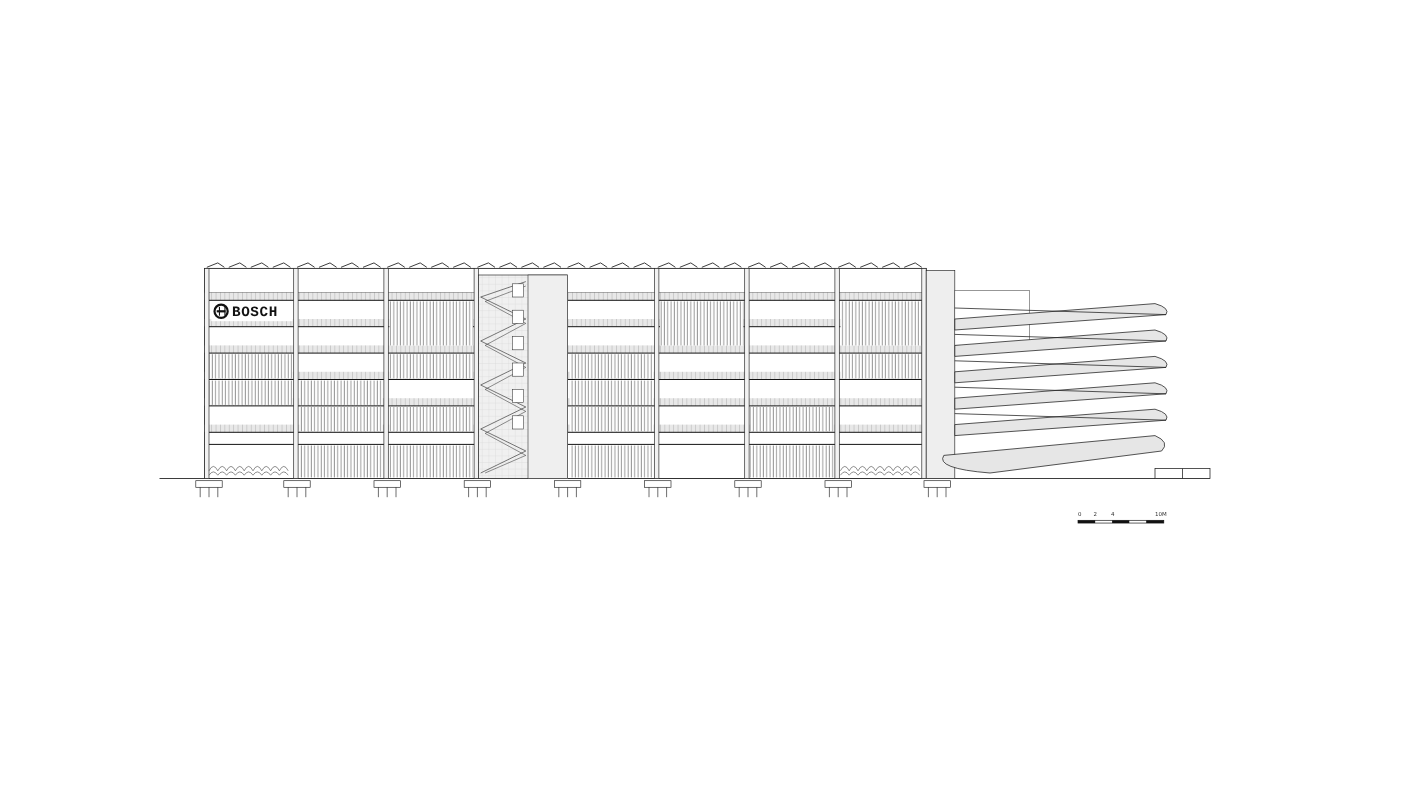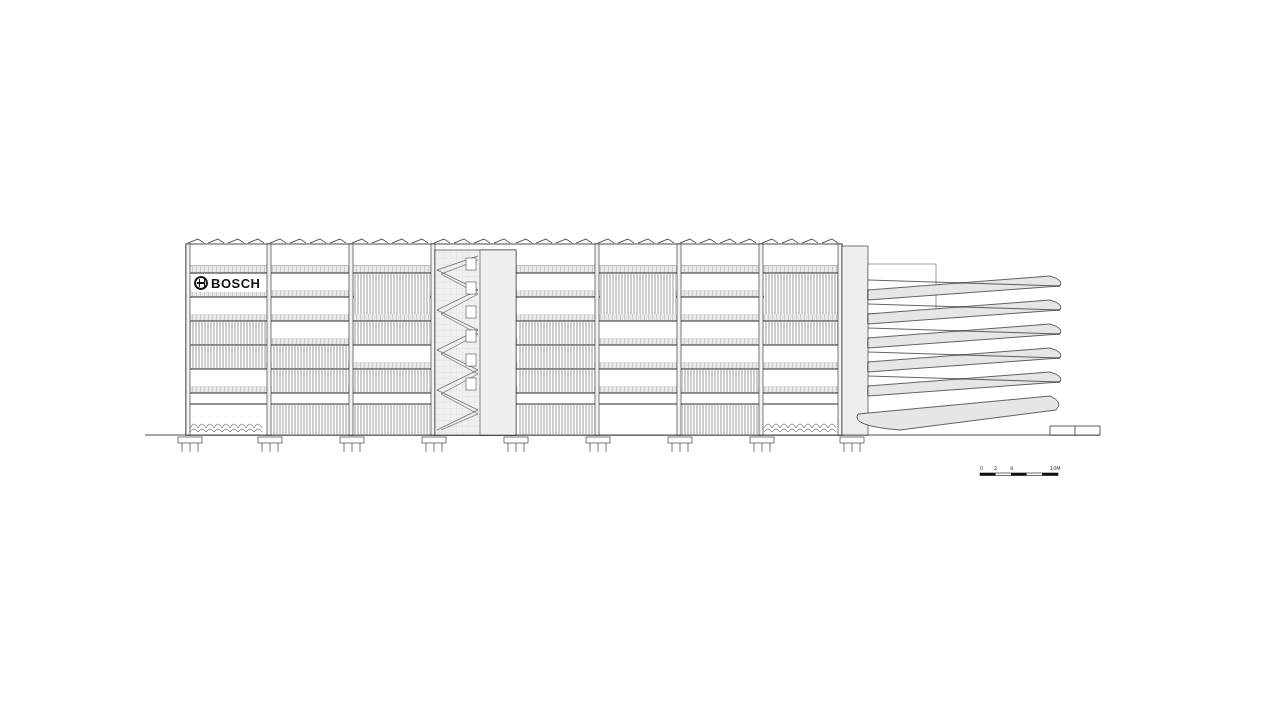--- a/index.html
+++ b/index.html
@@ -5,21 +5,21 @@
     html, body { margin: 0; padding: 0; background: #ffffff; }
     body { width: 1280px; height: 720px; position: relative; overflow: hidden; font-family: "Liberation Sans", sans-serif; }
     #drawing { position: absolute; left: 0; top: 0; width: 1280px; height: 720px; }
     .scale-label { position: absolute; font-size: 5px; color: #333; font-family: "DejaVu Sans", sans-serif; }
     .brand { position: absolute; left: 192px; top: 274px; width: 74px; height: 18px; background: #fff;
              display: flex; align-items: center; gap: 3px; }
     .brand-logo { width: 14px; height: 14px; border: 2px solid #111; border-radius: 50%; box-sizing: border-box;
                   position: relative; margin-left: 2px; }
     .brand-logo::before { content: ""; position: absolute; left: 3px; top: 1px; width: 4px; height: 8px; border-left: 1.5px solid #111; border-right: 1.5px solid #111; }
     .brand-logo::after { content: ""; position: absolute; left: 1px; top: 4px; width: 8px; height: 1.5px; background: #111; }
-    .brand-text { font-weight: 900; font-size: 13px; letter-spacing: 0.5px; color: #111; font-family: Liberation Sans, sans-serif; }
+    .brand-text { font-weight: 900; font-size: 13px; letter-spacing: 0.5px; color: #111; font-family: Liberation Mono, monospace; }
   </style>
 </head>
 <body>
 
 <svg id="drawing" viewBox="0 0 1280 720" xmlns="http://www.w3.org/2000/svg">
   <defs>
     <pattern id="railing" width="4" height="10" patternUnits="userSpaceOnUse">
       <rect width="4" height="10" fill="#e8e8e8"></rect>
       <line x1="0" y1="0" x2="0" y2="10" stroke="#777" stroke-width="0.5"></line>
     </pattern>

